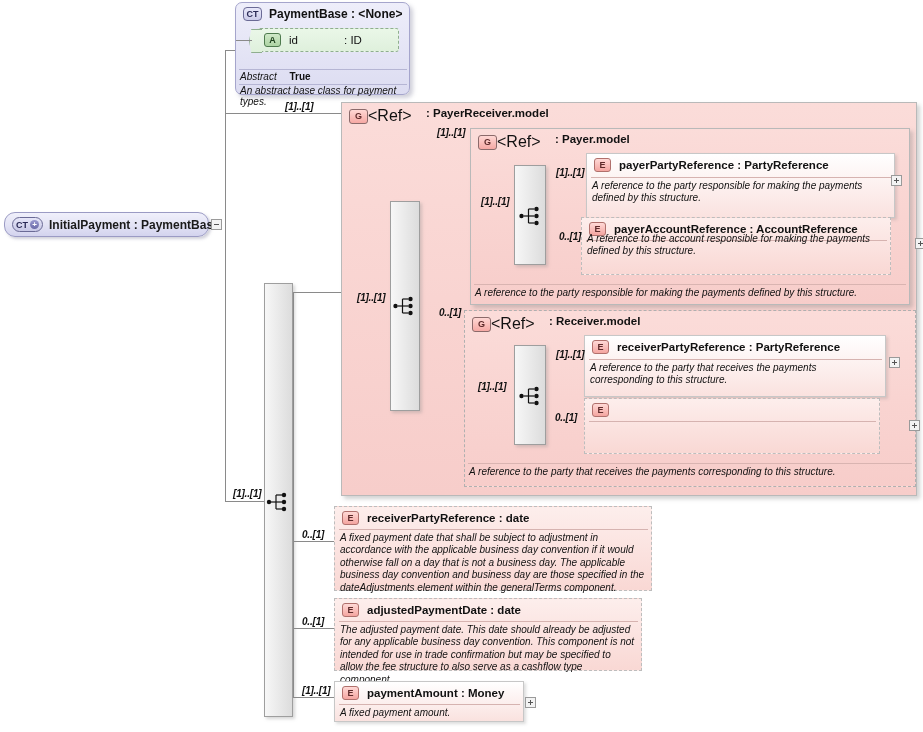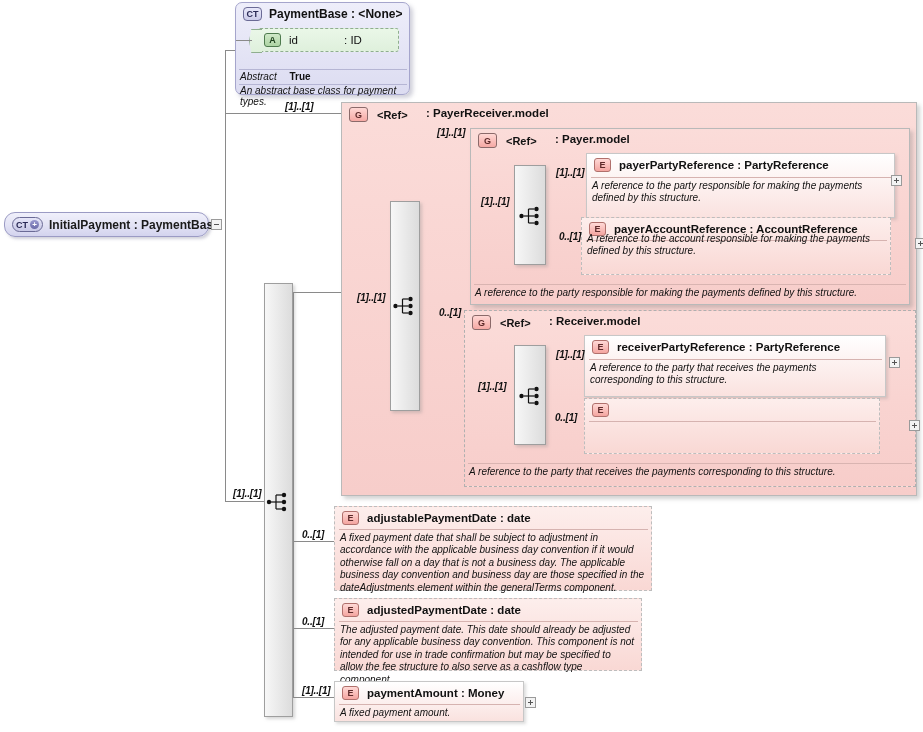--- a/index.html
+++ b/index.html
@@ -108,21 +108,21 @@
   .grp.solid{border:1px solid #b9b9b9;box-shadow:3px 3px 4px rgba(130,130,130,.35);}
   .grp.dashed{border:1px dashed #b0b0b0;}
   .grp-head{display:flex;align-items:center;padding-top:4px;padding-left:7px;}
   .g-badge{
     display:inline-flex;align-items:center;justify-content:center;
     width:19px;height:15px;box-sizing:border-box;
     border:1px solid #8b6a6a;border-radius:3px;
     background:linear-gradient(180deg,#ffd7d4,#f6a9a4);
     font-size:9px;font-weight:bold;color:#5d2a2a;
   }
-  .g-ref{font-weight:bold;font-size:11px;margin-left:9px;color:#111;}
+  .g-ref{font-weight:normal;font-size:16px;margin-left:0;color:#111;}
   .g-name{font-weight:bold;font-size:11.5px;position:absolute;color:#111;}
   .grp-foot{
     position:absolute;font-style:italic;font-size:10px;color:#111;line-height:12px;
   }
   .grp-foot-sep{position:absolute;height:0;border-top:1px solid #d9b4b1;}
 
   
   .el{
     position:absolute;box-sizing:border-box;
   }
@@ -336,21 +336,21 @@
   <div class="el-head">
     <span class="e-badge">E</span>
   </div>
   <div class="el-sep" style="left:4px;top:22px;width:287px;"></div>
 </div>
 <div class="toggle plus" style="left:909px;top:420px;"></div>
 
 <div class="el dashed" style="left:334px;top:506px;width:318px;height:85px;">
   <div class="el-head">
     <span class="e-badge">E</span>
-    <span class="e-name">adjustablePaymentDate : date</span>
+    <span class="e-name">receiverPartyReference : date</span>
   </div>
   <div class="el-sep" style="left:4px;top:22px;width:309px;"></div>
   <div class="el-doc" style="left:5px;top:25px;width:306px;">A fixed payment date that shall be subject to adjustment in accordance with the applicable business day convention if it would otherwise fall on a day that is not a business day. The applicable business day convention and business day are those specified in the dateAdjustments element within the generalTerms component.</div>
 </div>
 
 <div class="el dashed" style="left:334px;top:598px;width:308px;height:73px;">
   <div class="el-head">
     <span class="e-badge">E</span>
     <span class="e-name">adjustedPaymentDate : date</span>
   </div>

